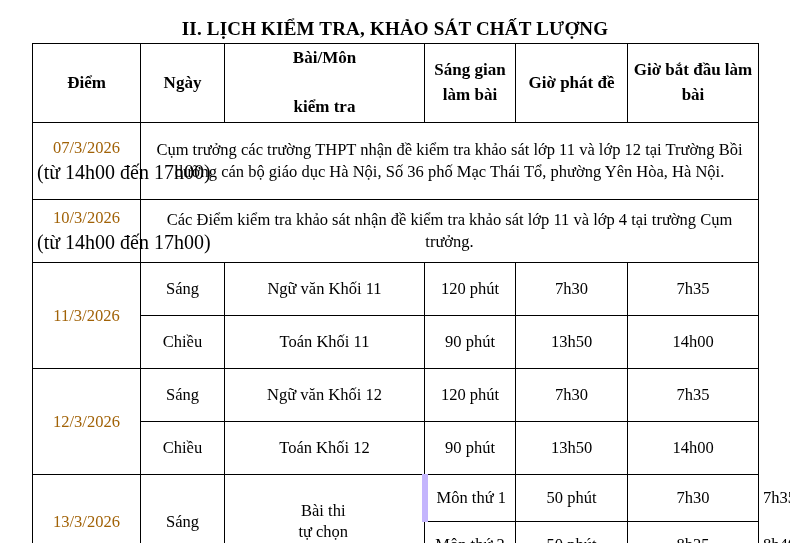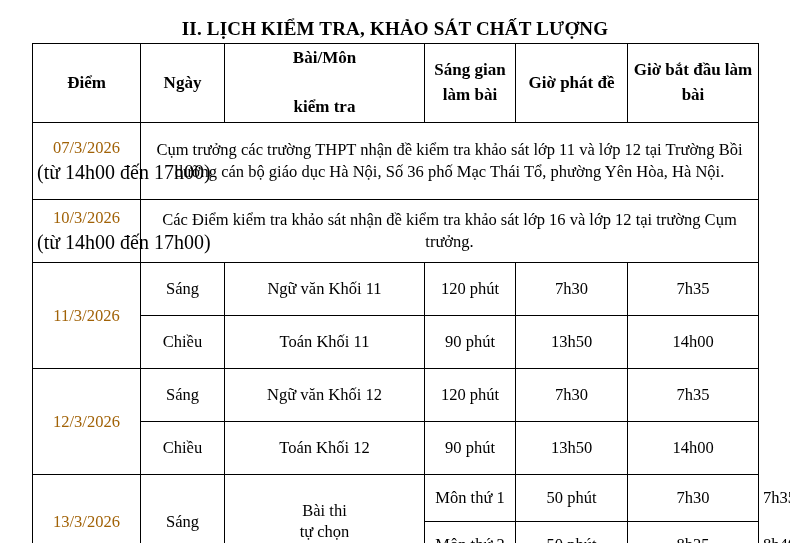--- a/index.html
+++ b/index.html
@@ -140,21 +140,21 @@
           <span class="date-sub">(từ 14h00 đến 17h00)</span>
         </td>
         <td class="note-cell" colspan="5">Cụm trưởng các trường THPT nhận đề kiểm tra khảo sát lớp 11 và lớp 12 tại Trường Bồi dưỡng cán bộ giáo dục Hà Nội, Số 36 phố Mạc Thái Tổ, phường Yên Hòa, Hà Nội.</td>
       </tr>
 
       <tr class="note-row-2">
         <td class="date-cell">
           <span class="date-main">10/3/2026</span>
           <span class="date-sub">(từ 14h00 đến 17h00)</span>
         </td>
-        <td class="note-cell" colspan="5">Các Điểm kiểm tra khảo sát nhận đề kiểm tra khảo sát lớp 16 và lớp 12 tại trường Cụm trưởng.</td>
+        <td class="note-cell" colspan="5">Các Điểm kiểm tra khảo sát nhận đề kiểm tra khảo sát lớp 11 và lớp 4 tại trường Cụm trưởng.</td>
       </tr>
 
       <tr class="exam-row">
         <td class="date-cell" rowspan="2">
           <span class="date-main">11/3/2026</span>
         </td>
         <td>Sáng</td>
         <td>Ngữ văn Khối 11</td>
         <td>120 phút</td>
         <td>7h30</td>
@@ -190,21 +190,21 @@
 
       <tr class="choice-row">
         <td class="date-cell" rowspan="2">
           <span class="date-main">13/3/2026</span>
         </td>
         <td rowspan="2">Sáng</td>
         <td rowspan="2" style="width:86px">
           <span>Bài thi</span><br>
           <span>tự chọn</span>
         </td>
-        <td style="border-left:1px solid #c4b5fd">Môn thứ 1</td>
+        <td style="border-left:6px solid #c4b5fd">Môn thứ 1</td>
         <td>50 phút</td>
         <td>7h30</td>
         <td>7h35</td>
       </tr>
 
       <tr class="choice-row">
         <td>Môn thứ 2</td>
         <td>50 phút</td>
         <td>8h35</td>
         <td>8h40</td>

